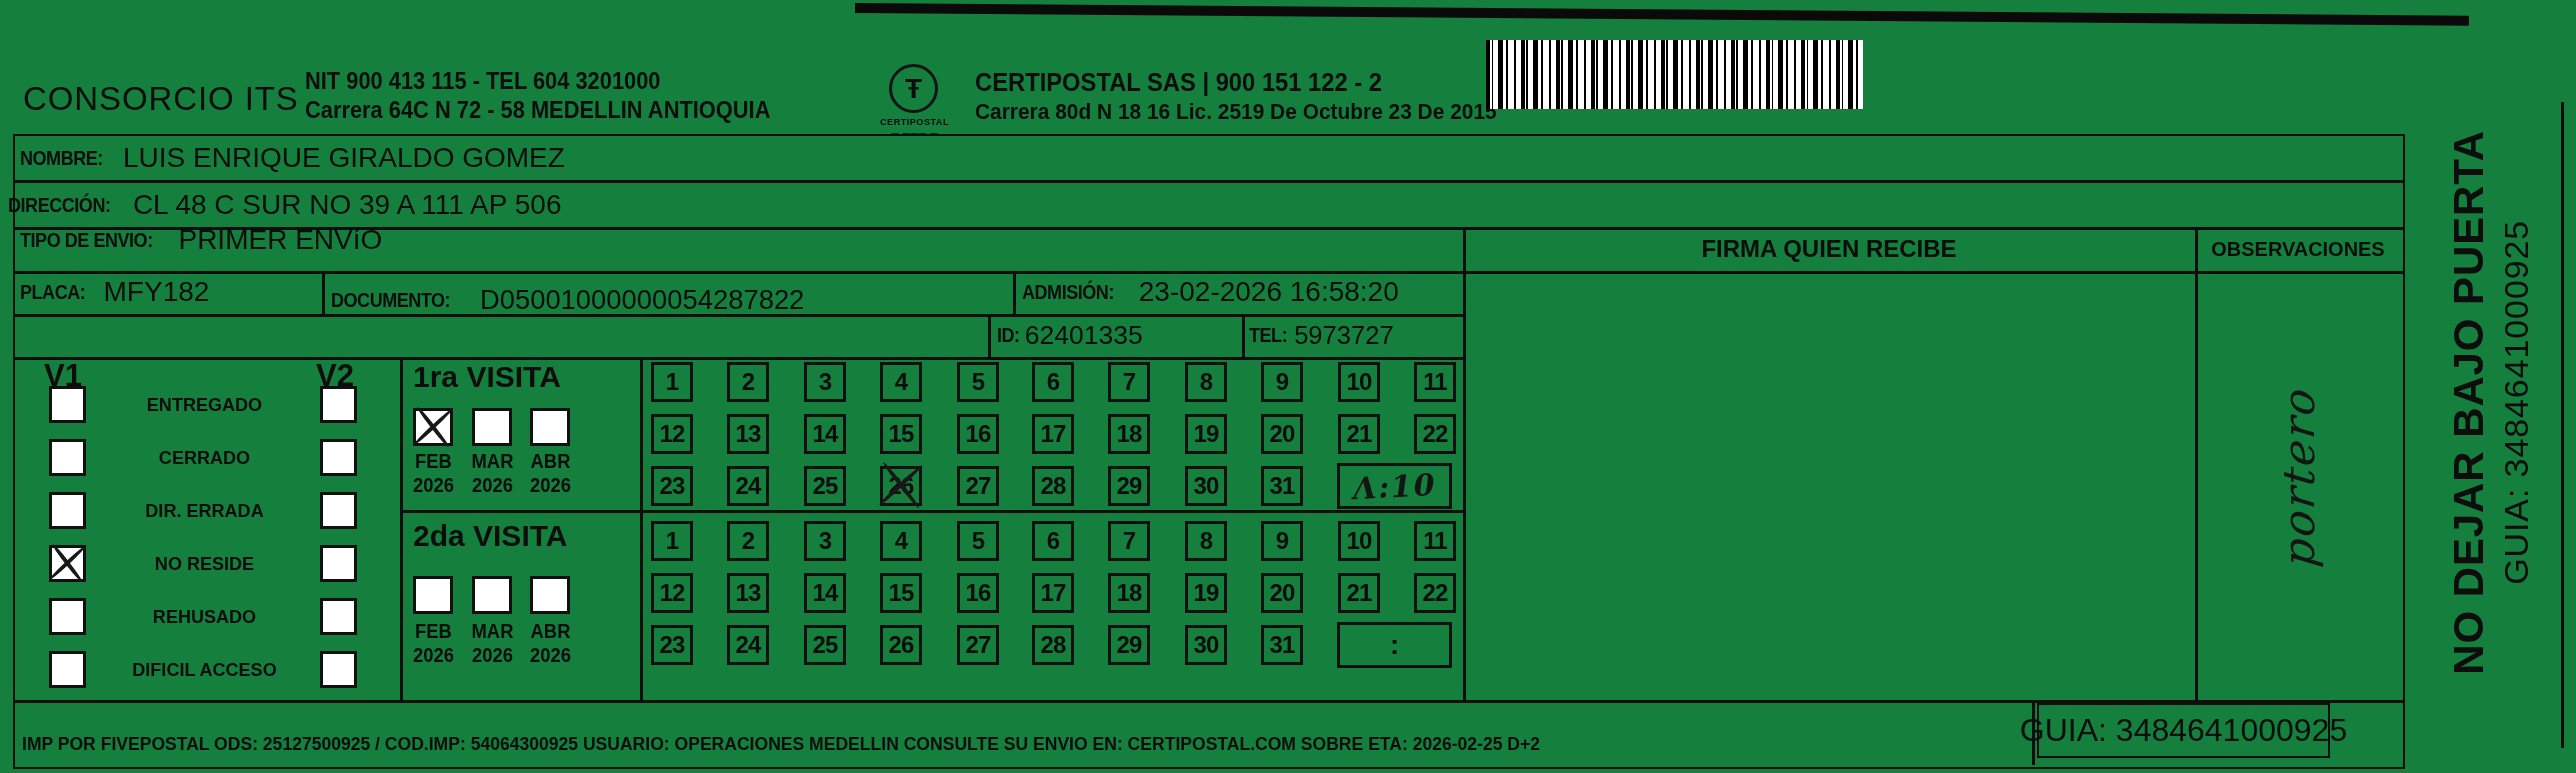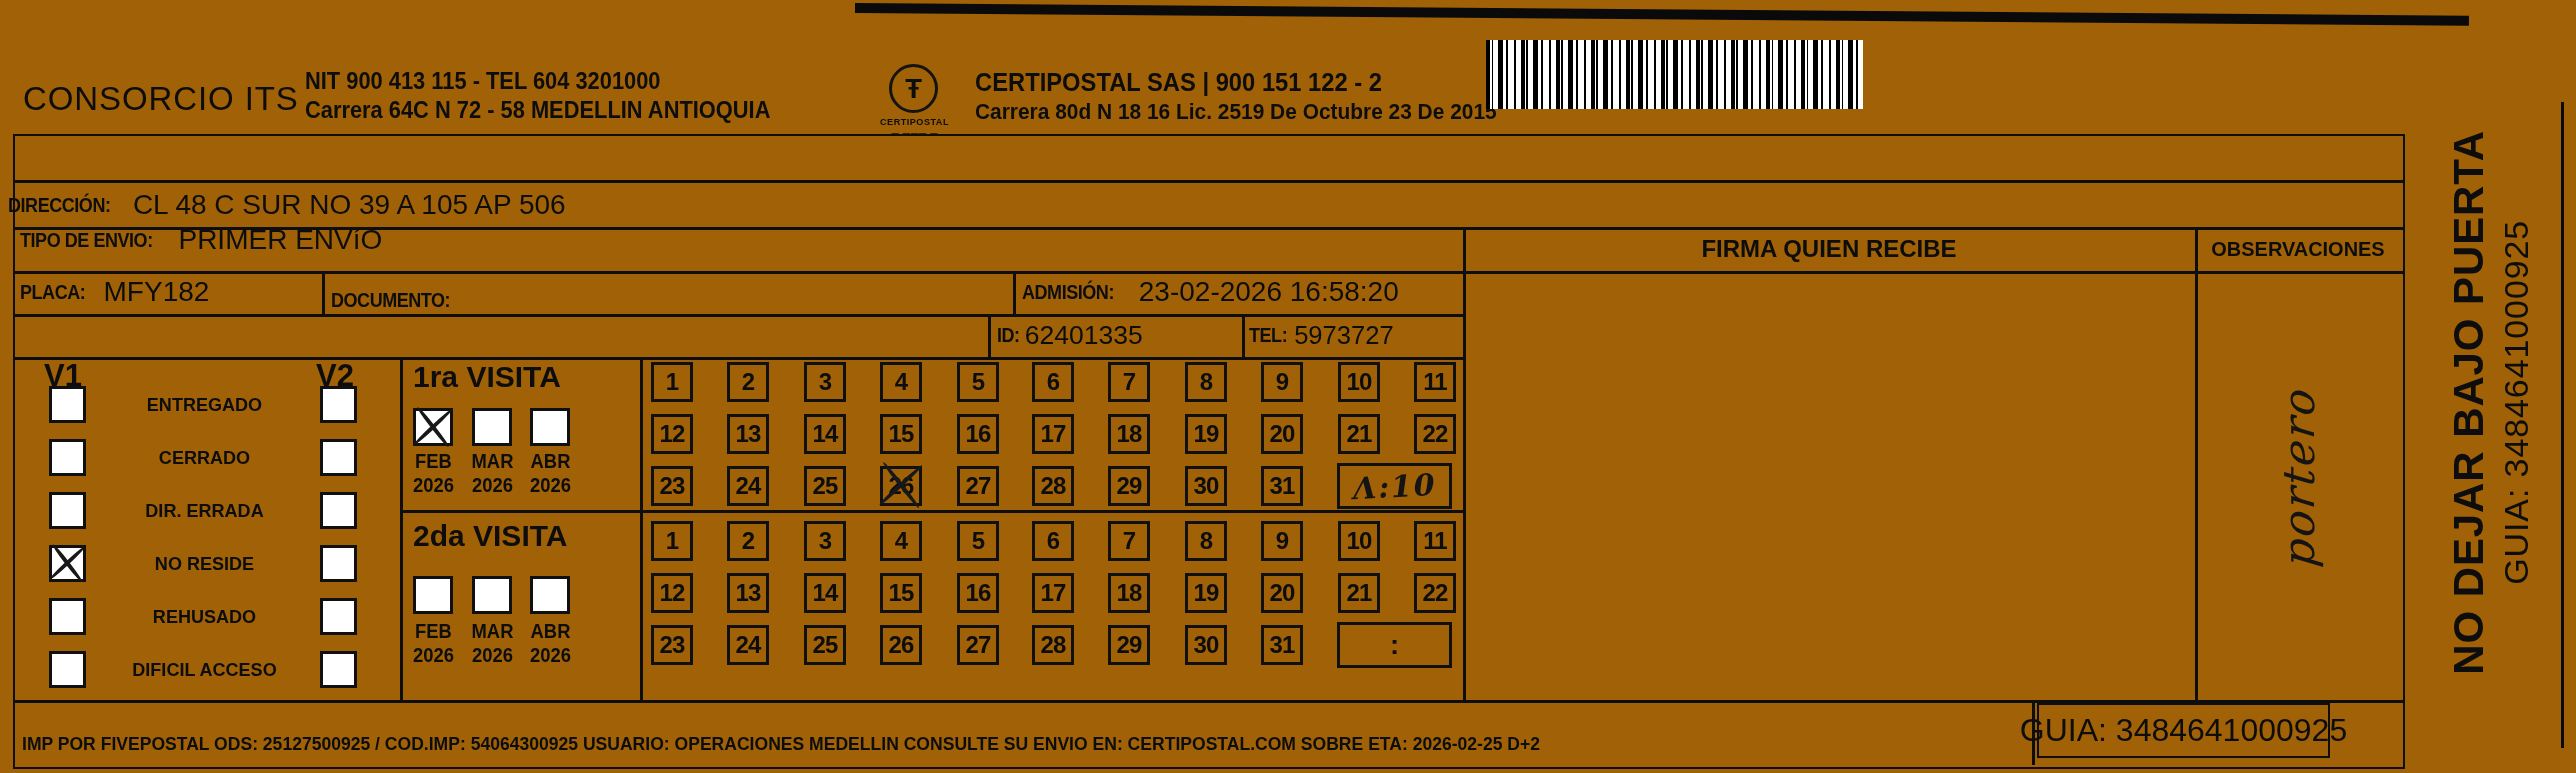--- a/index.html
+++ b/index.html
@@ -1,17 +1,17 @@
 <!DOCTYPE html>
 <html style="font-size:14.6px"><head>
 <meta charset="utf-8">
 <style>
   *{box-sizing:border-box;margin:0;padding:0}
   body{background:#ffffff;margin:0}
-  #sheet{position:relative;width:2576px;height:774px;background:#a16207;
+  #sheet{position:relative;width:2576px;height:774px;background:#15803d;
          font-family:"Liberation Sans",sans-serif;color:#0d0d0d;overflow:hidden}
   .hline{position:absolute;height:2.7px;background:#0e0e0e}
   .vline{position:absolute;width:2.7px;background:#0e0e0e}
   .formbox{position:absolute;left:12.8px;top:134px;width:2392px;height:635px;border:2.7px solid #0e0e0e}
   .frow{position:absolute;display:flex;align-items:center;gap:11px;white-space:nowrap}
   .lbl{font-weight:700;font-size:20px;letter-spacing:-0.5px;transform:scaleX(.9);transform-origin:left center}
   .val{font-weight:400;font-size:28px;letter-spacing:0}
   .val-sm{font-weight:400;font-size:26.5px}
   
   .company{position:absolute;left:23px;top:80px;font-size:33px;letter-spacing:0.9px}
@@ -75,34 +75,39 @@
       <span>Ŧ</span>
     </div>
   <div class="logo-word">CERTIPOSTAL</div>
   <div class="logo-under">— ——— —</div>
   <div class="hinfo" style="left:975px;top:68px;font-size:25px">CERTIPOSTAL SAS | 900 151 122 - 2</div>
   <div class="hinfo" style="left:975px;top:99px;font-size:22px">Carrera 80d N 18 16  Lic. 2519 De Octubre 23 De 2015</div>
   <div class="barcode"></div>
 
   <div class="formbox"></div>
 
+  <div class="frow" style="left:20px;top:137px;height:42px">
+    <span class="lbl">NOMBRE:</span>
+    <span class="val">LUIS ENRIQUE GIRALDO GOMEZ</span>
+  </div>
   <div class="frow" style="left:8px;top:184px;height:42px">
     <span class="lbl">DIRECCIÓN:</span>
-    <span class="val">CL 48 C SUR NO 39 A 105 AP 506</span>
+    <span class="val">CL 48 C SUR NO 39 A 111 AP 506</span>
   </div>
   <div class="frow" style="left:20px;top:228px;height:24px">
     <span class="lbl">TIPO DE ENVIO:</span>
     <span class="val">PRIMER ENVíO</span>
   </div>
   <div class="frow" style="left:20px;top:272px;height:40px">
     <span class="lbl">PLACA:</span>
     <span class="val">MFY182</span>
   </div>
   <div class="frow" style="left:331px;top:280px;height:40px;gap:16.5px">
     <span class="lbl">DOCUMENTO:</span>
+    <span class="val-sm" style="font-size:27.4px">D05001000000054287822</span>
   </div>
   <div class="frow" style="left:1022px;top:272px;height:40px;gap:14.6px">
     <span class="lbl">ADMISIÓN:</span>
     <span class="val">23-02-2026 16:58:20</span>
   </div>
   <div class="frow" style="left:997px;top:315px;height:40px;gap:2.7px">
     <span class="lbl">ID:</span>
     <span class="val-sm">62401335</span>
   </div>
   <div class="frow" style="left:1249px;top:315px;height:40px;gap:2.7px">

